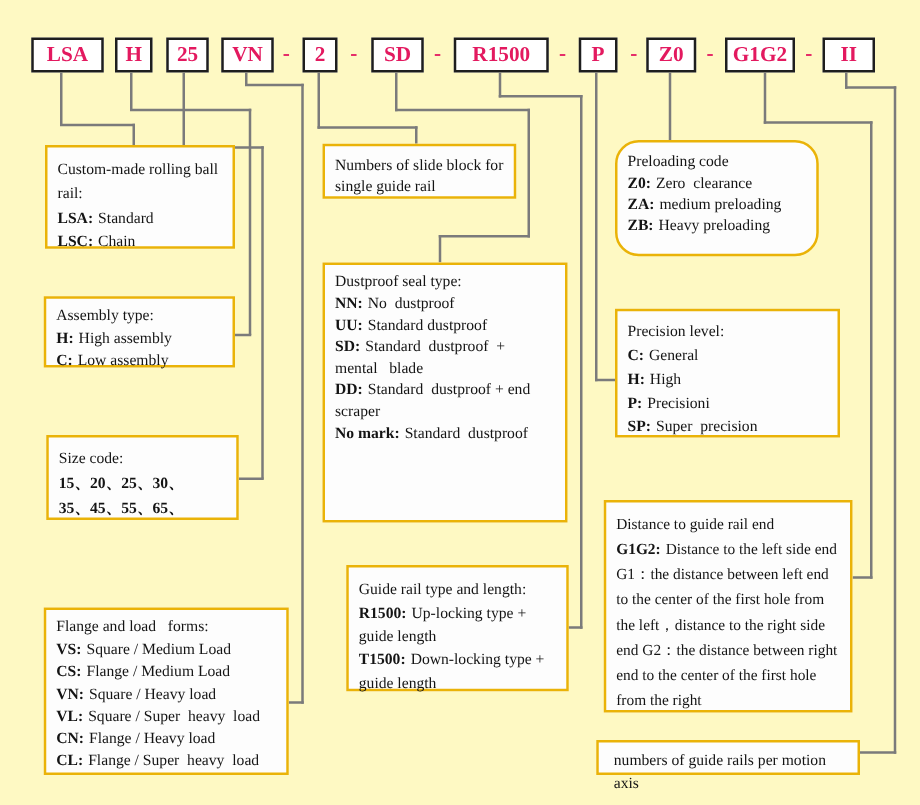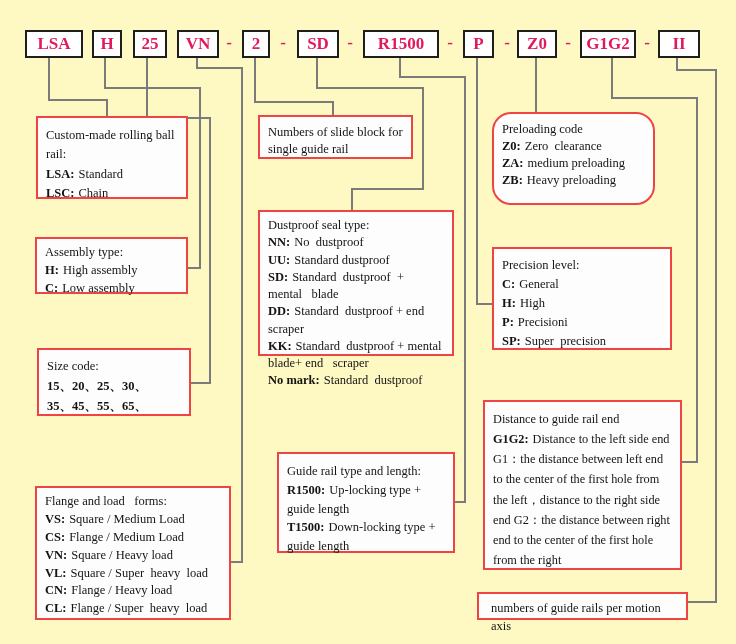--- a/index.html
+++ b/index.html
@@ -7,30 +7,30 @@
         font-family:"Liberation Serif","DejaVu Serif",serif;color:#141414;overflow:hidden;}
   
   .code-box{position:absolute;top:30px;height:24px;border:2px solid #1e1e1e;background:#fff;
             color:#e3195f;font-weight:bold;font-size:17px;line-height:24px;text-align:center;
             font-family:"Liberation Serif","DejaVu Serif",serif;}
   .code-dash{position:absolute;top:29px;height:28px;width:14px;color:#e3195f;font-weight:bold;
              font-size:17px;line-height:28px;text-align:center;}
   
   .cl{position:absolute;background:#7b7b7b;}
   
-  .ebox{position:absolute;border:2px solid #ef4444;background:#fdfdfd;box-sizing:border-box;
+  .ebox{position:absolute;border:2px solid #eab308;background:#fdfdfd;box-sizing:border-box;
         padding:5px 8px;font-size:12.5px;line-height:1.45;}
   .ln,.title{white-space:pre-wrap;}
   b.code{font-weight:bold;margin-right:4px;white-space:pre-wrap;}
   .bx-custom{left:36px;top:116px;width:152px;height:83px;line-height:1.55;padding-top:8px;}
   .bx-assembly{left:35px;top:237px;width:153px;height:57px;line-height:1.42;}
   .bx-size{left:37px;top:348px;width:154px;height:68px;line-height:1.58;padding-top:7px;}
   .bx-flange{left:35px;top:486px;width:196px;height:134px;line-height:1.43;}
   .bx-slide{left:258px;top:115px;width:155px;height:44px;line-height:1.38;padding-top:7px;}
-  .bx-dust{left:258px;top:210px;width:196px;height:146px;line-height:1.38;}
+  .bx-dust{left:258px;top:210px;width:196px;height:208px;line-height:1.38;}
   .bx-guide{left:277px;top:452px;width:178px;height:101px;line-height:1.5;padding-top:8px;}
   .bx-preload{left:492px;top:112px;width:163px;height:93px;line-height:1.36;padding-top:7px;border-radius:19px;}
   .bx-precision{left:492px;top:247px;width:180px;height:103px;line-height:1.52;padding-top:7px;}
   .bx-distance{left:483px;top:400px;width:199px;height:170px;line-height:1.64;font-size:12.3px;padding-top:7px;}
   .bx-rails{left:477px;top:592px;width:211px;height:28px;line-height:1.4;padding:6px 8px 0 12px;}
 </style>
 </head>
 <body>
 
 <div class="wrap">
@@ -134,21 +134,20 @@
   <div class="ebox bx-slide">
     <div class="ln">Numbers of slide block for single guide rail</div>
   </div>
 
   <div class="ebox bx-dust">
     <div class="title">Dustproof seal type:</div>
     <div class="ln"><b class="code">NN:</b><span>No  dustproof</span></div>
     <div class="ln"><b class="code">UU:</b><span>Standard dustproof</span></div>
     <div class="ln"><b class="code">SD:</b><span>Standard  dustproof  +  mental   blade</span></div>
     <div class="ln"><b class="code">DD:</b><span>Standard  dustproof + end scraper</span></div>
-    <div class="ln"><b class="code">KK:</b><span>Standard  dustproof + mental blade+ end   scraper</span></div>
     <div class="ln"><b class="code">No mark:</b><span>Standard  dustproof</span></div>
   </div>
 
   <div class="ebox bx-guide">
     <div class="title">Guide rail type and length:</div>
     <div class="ln"><b class="code">R1500:</b><span>Up-locking type + guide length</span></div>
     <div class="ln"><b class="code">T1500:</b><span>Down-locking type + guide length</span></div>
   </div>
 
   <div class="ebox bx-preload">

